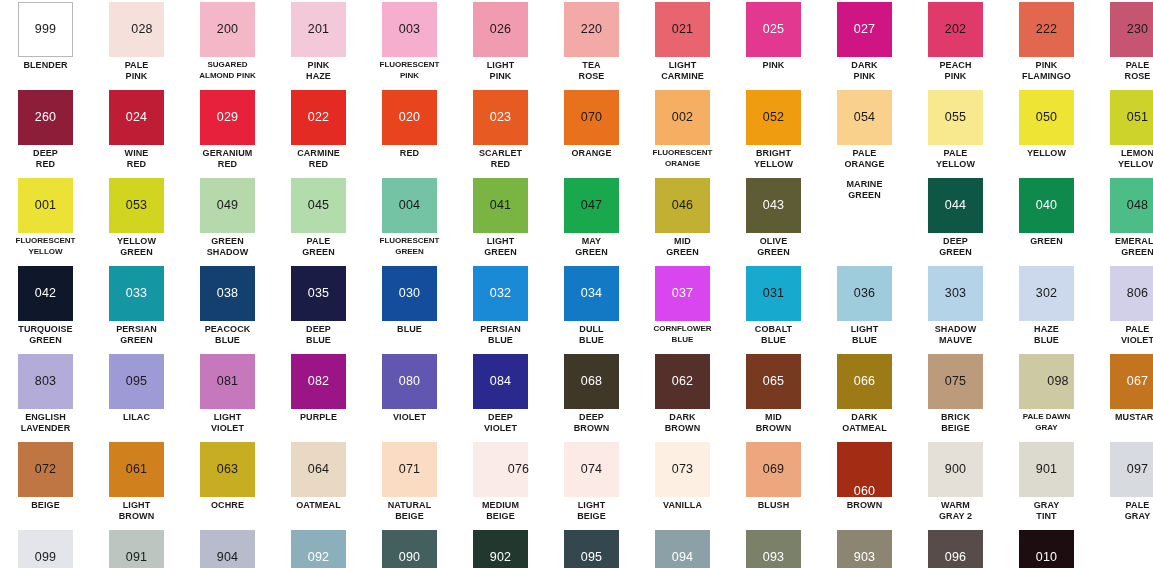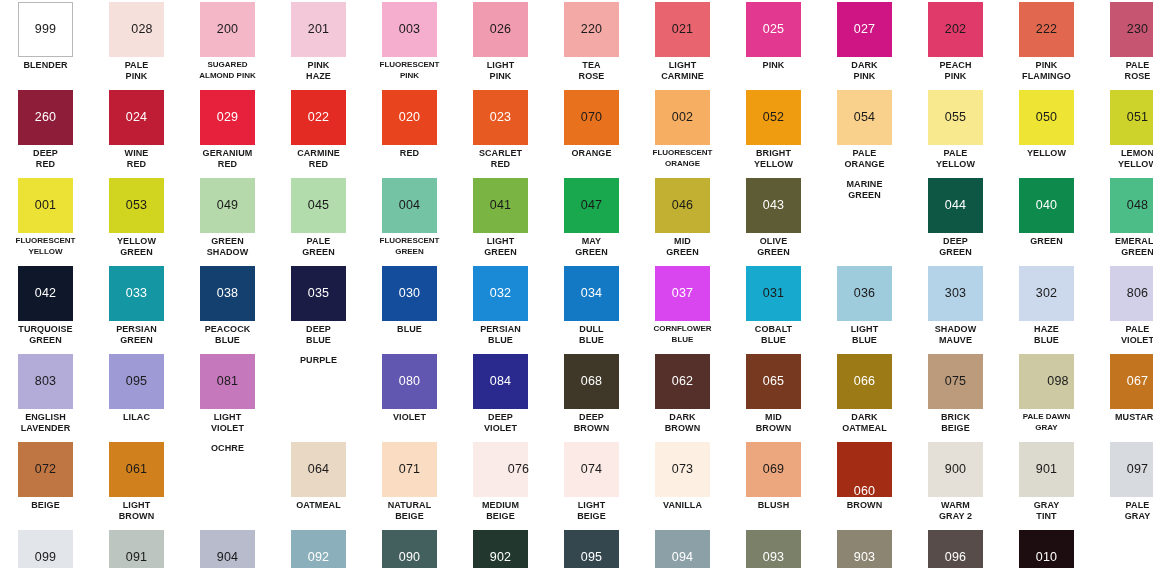--- a/index.html
+++ b/index.html
@@ -448,20 +448,23 @@
         <div class="chip-name">LILAC</div>
       </div>
       <div class="swatch-cell">
         <div class="chip" style="background: rgb(198, 120, 189);">
           <span class="chip-code" style="color: rgb(26, 26, 26);">081</span>
         </div>
         <div class="chip-name">LIGHT
 VIOLET</div>
       </div>
       <div class="swatch-cell">
+        <div class="chip" style="background: rgb(156, 21, 135);">
+          <span class="chip-code" style="color: rgb(255, 255, 255);">082</span>
+        </div>
         <div class="chip-name">PURPLE</div>
       </div>
       <div class="swatch-cell">
         <div class="chip" style="background: rgb(98, 87, 176);">
           <span class="chip-code" style="color: rgb(255, 255, 255);">080</span>
         </div>
         <div class="chip-name">VIOLET</div>
       </div>
       <div class="swatch-cell">
         <div class="chip" style="background: rgb(42, 42, 142);">
@@ -527,20 +530,23 @@
         <div class="chip-name">BEIGE</div>
       </div>
       <div class="swatch-cell">
         <div class="chip" style="background: rgb(208, 129, 30);">
           <span class="chip-code" style="color: rgb(26, 26, 26);">061</span>
         </div>
         <div class="chip-name">LIGHT
 BROWN</div>
       </div>
       <div class="swatch-cell">
+        <div class="chip" style="background: rgb(198, 173, 33);">
+          <span class="chip-code" style="color: rgb(26, 26, 26);">063</span>
+        </div>
         <div class="chip-name">OCHRE</div>
       </div>
       <div class="swatch-cell">
         <div class="chip" style="background: rgb(233, 216, 195);">
           <span class="chip-code" style="color: rgb(26, 26, 26);">064</span>
         </div>
         <div class="chip-name">OATMEAL</div>
       </div>
       <div class="swatch-cell">
         <div class="chip" style="background: rgb(249, 220, 193);">

